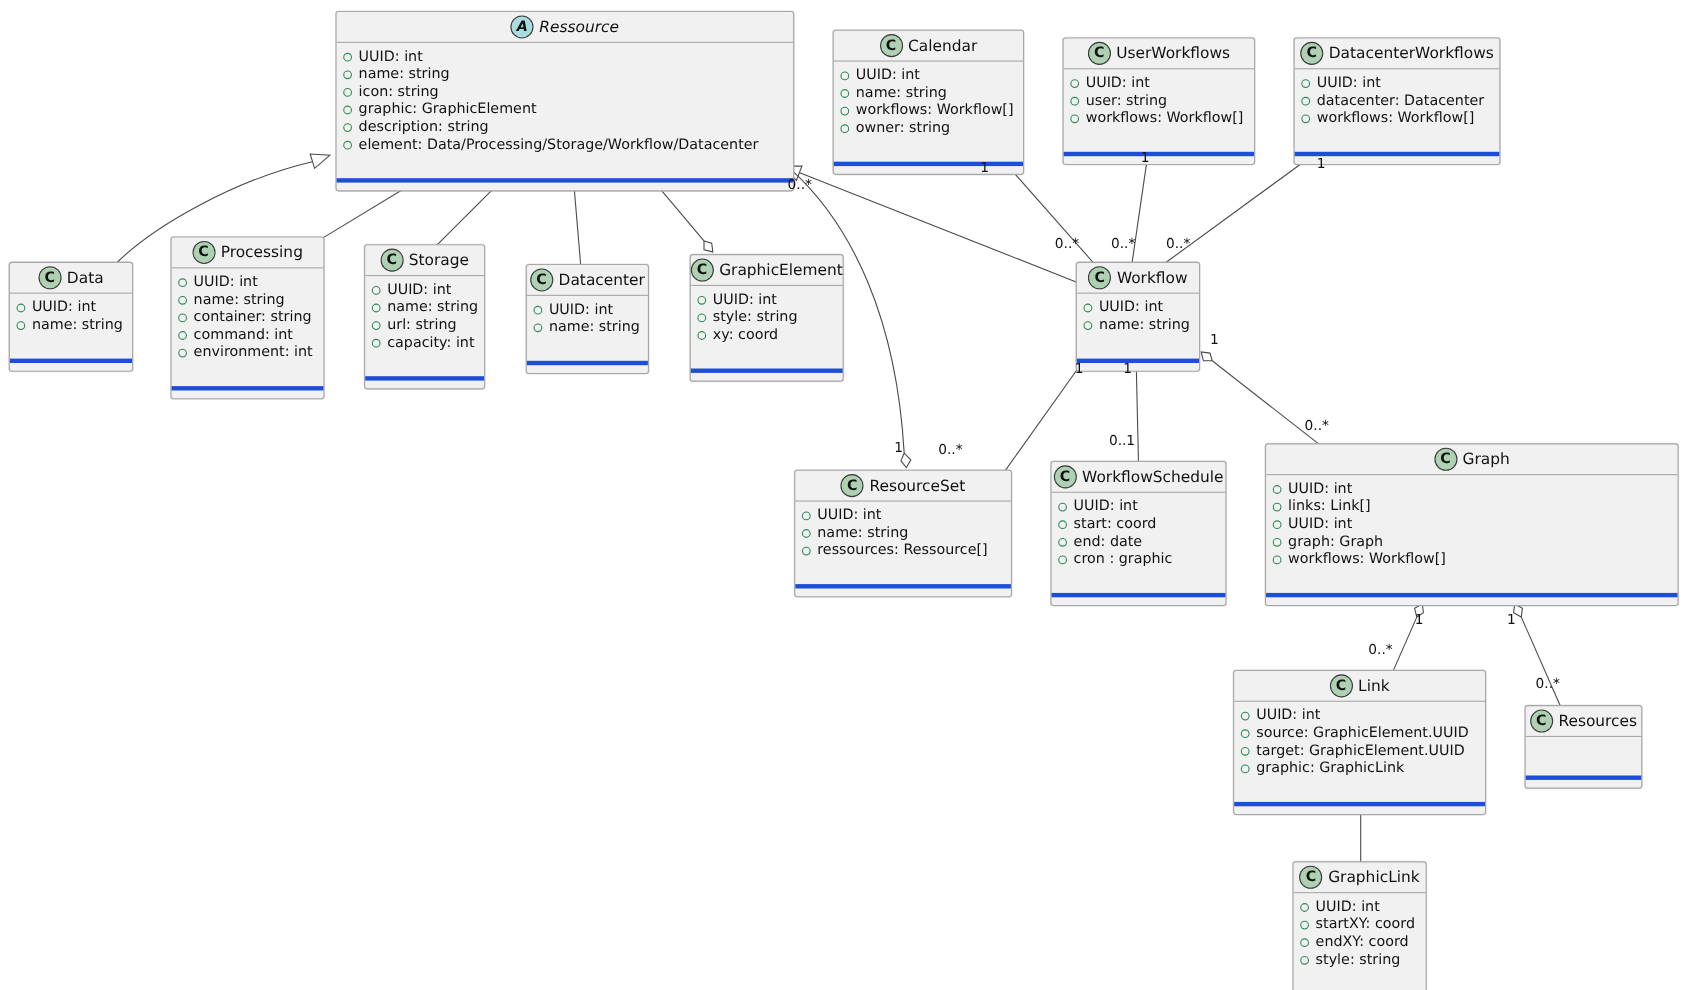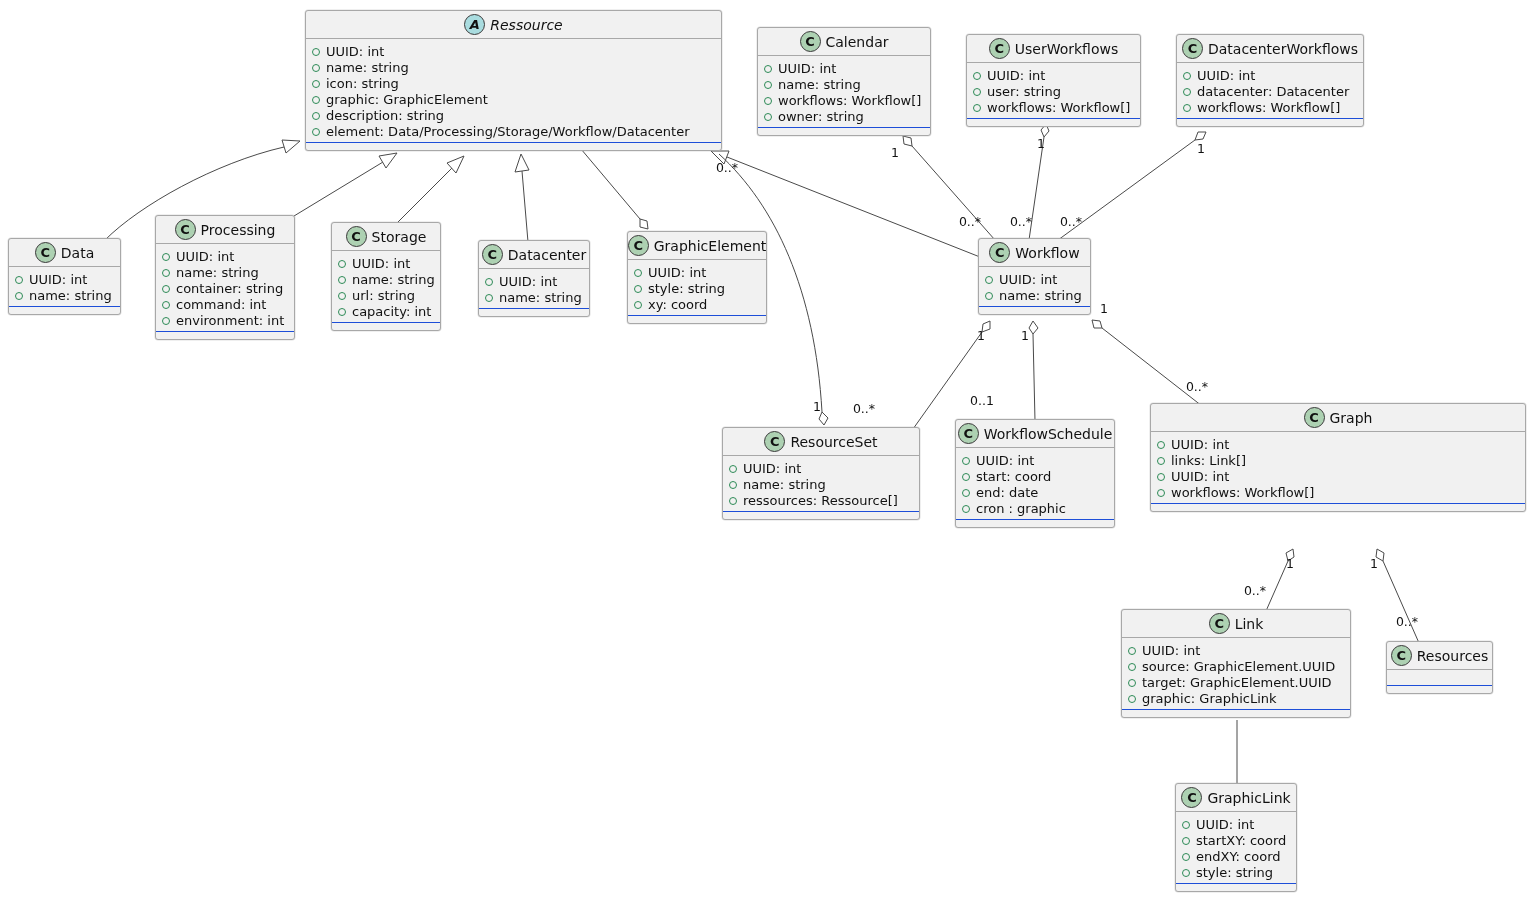--- a/index.html
+++ b/index.html
@@ -21,21 +21,21 @@
   }
   .uml-title.abstract .tname{font-style:italic;}
   .circ{
     width:21px;height:21px;border-radius:50%;flex:0 0 auto;
     display:flex;align-items:center;justify-content:center;
     font-weight:bold;font-size:13px;color:#111;
     background:#ADD1B2;border:1px solid #3a3a3a;box-sizing:border-box;
   }
   .circ.abstract-circ{background:#A9DCDF;font-style:italic;}
   .uml-attrs{
-    padding:5px 8px 2px 6px;border-bottom:1px solid #1d4ed8;font-size:13px;min-height:8px;
+    padding:5px 8px 22px 6px;border-bottom:4px solid #1d4ed8;font-size:13px;min-height:8px;
   }
   .uml-attr{display:flex;align-items:center;gap:6px;line-height:16px;white-space:nowrap;}
   .field-dot{
     width:6px;height:6px;border:1px solid #2E8B57;border-radius:50%;
     background:transparent;flex:0 0 auto;
   }
   .uml-methods{height:7px;}
   .mult{
     position:absolute;font-size:12.5px;color:#111;transform:translate(-50%,-50%);
     white-space:nowrap;
@@ -381,20 +381,24 @@
           <span class="field-dot"></span>
           <span>UUID: int</span>
         </div>
         <div class="uml-attr">
           <span class="field-dot"></span>
           <span>links: Link[]</span>
         </div>
         <div class="uml-attr">
           <span class="field-dot"></span>
           <span>UUID: int</span>
+        </div>
+        <div class="uml-attr">
+          <span class="field-dot"></span>
+          <span>graph: Graph</span>
         </div>
         <div class="uml-attr">
           <span class="field-dot"></span>
           <span>workflows: Workflow[]</span>
         </div>
       </div>
     <div class="uml-methods"></div>
   </div>
 
   <div class="uml-class" style="left:1121px;top:609px;width:230px;">
@@ -462,21 +466,21 @@
   <span class="mult" style="left:970px;top:221px;">0..*</span>
   <span class="mult" style="left:1041px;top:143px;">1</span>
   <span class="mult" style="left:1021px;top:221px;">0..*</span>
   <span class="mult" style="left:1201px;top:148px;">1</span>
   <span class="mult" style="left:1071px;top:221px;">0..*</span>
   <span class="mult" style="left:817px;top:406px;">1</span>
   <span class="mult" style="left:727px;top:167px;">0..*</span>
   <span class="mult" style="left:981px;top:335px;">1</span>
   <span class="mult" style="left:864px;top:408px;">0..*</span>
   <span class="mult" style="left:1025px;top:335px;">1</span>
-  <span class="mult" style="left:982px;top:400px;">0..1</span>
+  <span class="mult" style="left:1020px;top:400px;">0..1</span>
   <span class="mult" style="left:1104px;top:308px;">1</span>
   <span class="mult" style="left:1197px;top:386px;">0..*</span>
   <span class="mult" style="left:1290px;top:563px;">1</span>
   <span class="mult" style="left:1255px;top:590px;">0..*</span>
   <span class="mult" style="left:1374px;top:563px;">1</span>
   <span class="mult" style="left:1407px;top:621px;">0..*</span>
 
 </div>
 
 </body></html>

